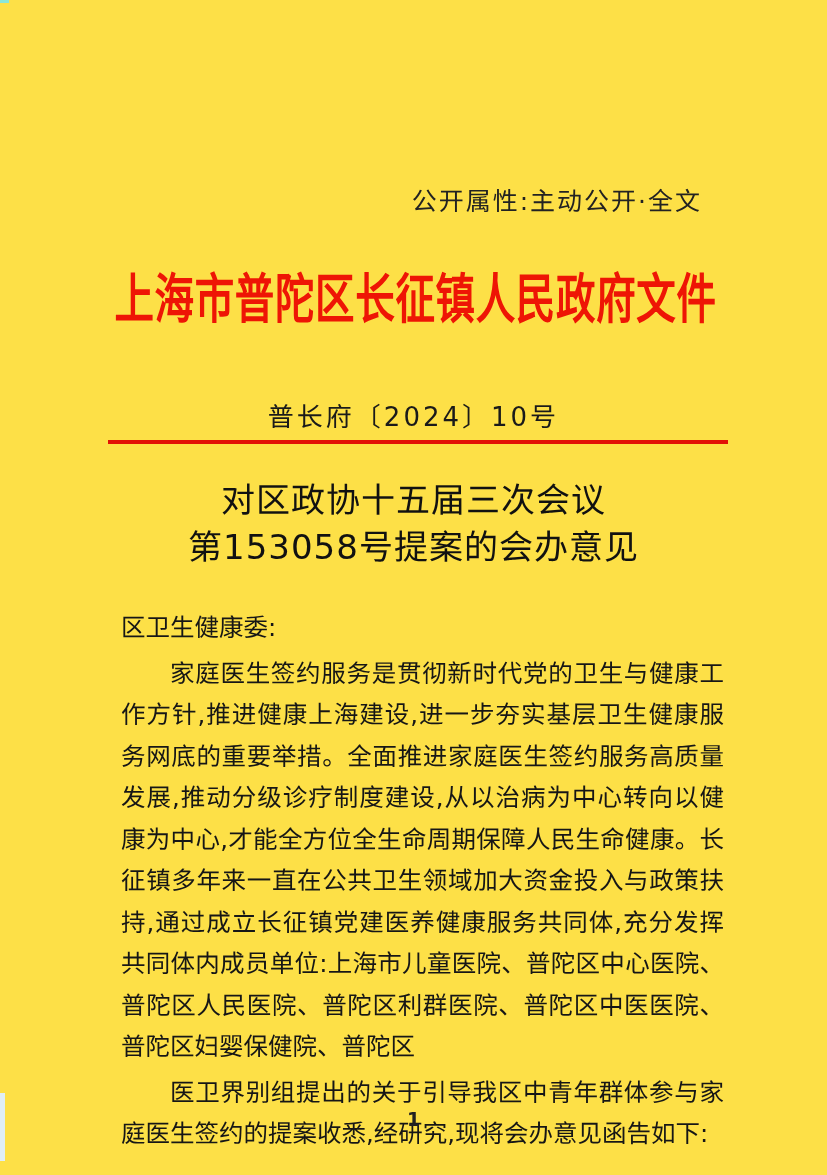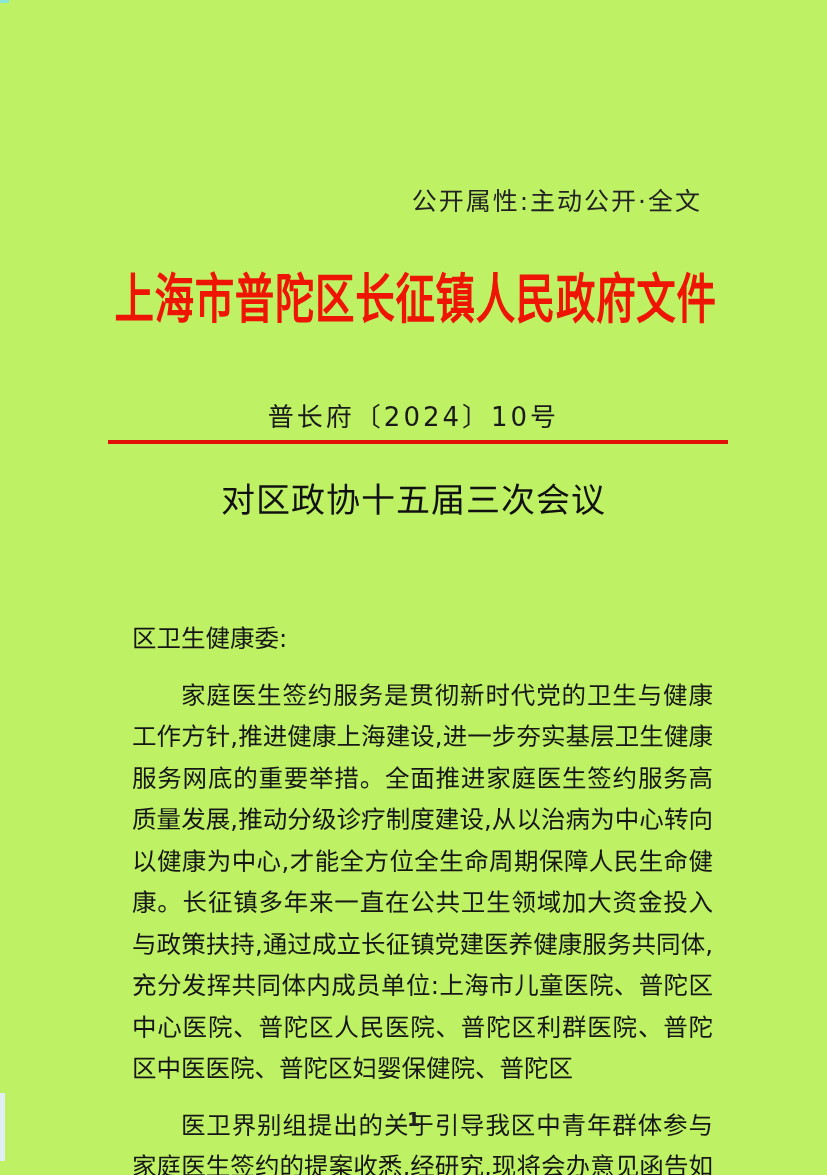--- a/index.html
+++ b/index.html
@@ -5,21 +5,21 @@
   html, body {
     margin: 0;
     padding: 0;
     background: #ffffff;
   }
   .page {
     position: relative;
     width: 827px;
     height: 1175px;
     margin: 0 auto;
-    background: #bef264;
+    background: #fde047;
     overflow: hidden;
     font-family: "DejaVu Sans", sans-serif;
     color: #1c1c1c;
   }
   
   .artifact-top {
     position: absolute;
     top: 0; left: 0;
     width: 9px; height: 3px;
     background: #8ae6d8;
@@ -99,21 +99,21 @@
     top: 603px;
     left: 117px;
     width: 611px;
     font-size: 24.5px;
     line-height: 41.5px;
     text-align: justify;
     text-justify: inter-character;
     color: #161616;
   }
   .body-text p {
-    margin: 15px;
+    margin: 4px;
   }
   .body-text p.indent {
     text-indent: 2em;
   }
   
   .page-number {
     position: absolute;
     top: 1108px;
     left: 0;
     width: 100%;
@@ -136,20 +136,21 @@
   <div class="letterhead">
     <span class="inner">上海市普陀区长征镇人民政府文件</span>
   </div>
 
   <div class="doc-number">普长府〔2024〕10号</div>
 
   <div class="red-rule"></div>
 
   <div class="doc-title">
     <div>对区政协十五届三次会议</div>
+    <div>第153058号提案的会办意见</div>
   </div>
 
   <div class="body-text">
     <p>区卫生健康委:</p>
     <p class="indent">家庭医生签约服务是贯彻新时代党的卫生与健康工作方针,推进健康上海建设,进一步夯实基层卫生健康服务网底的重要举措。全面推进家庭医生签约服务高质量发展,推动分级诊疗制度建设,从以治病为中心转向以健康为中心,才能全方位全生命周期保障人民生命健康。长征镇多年来一直在公共卫生领域加大资金投入与政策扶持,通过成立长征镇党建医养健康服务共同体,充分发挥共同体内成员单位:上海市儿童医院、普陀区中心医院、普陀区人民医院、普陀区利群医院、普陀区中医医院、普陀区妇婴保健院、普陀区</p>
     <p class="indent">医卫界别组提出的关于引导我区中青年群体参与家庭医生签约的提案收悉,经研究,现将会办意见函告如下:</p>
   </div>
 
   <div class="page-number">1</div>
 

